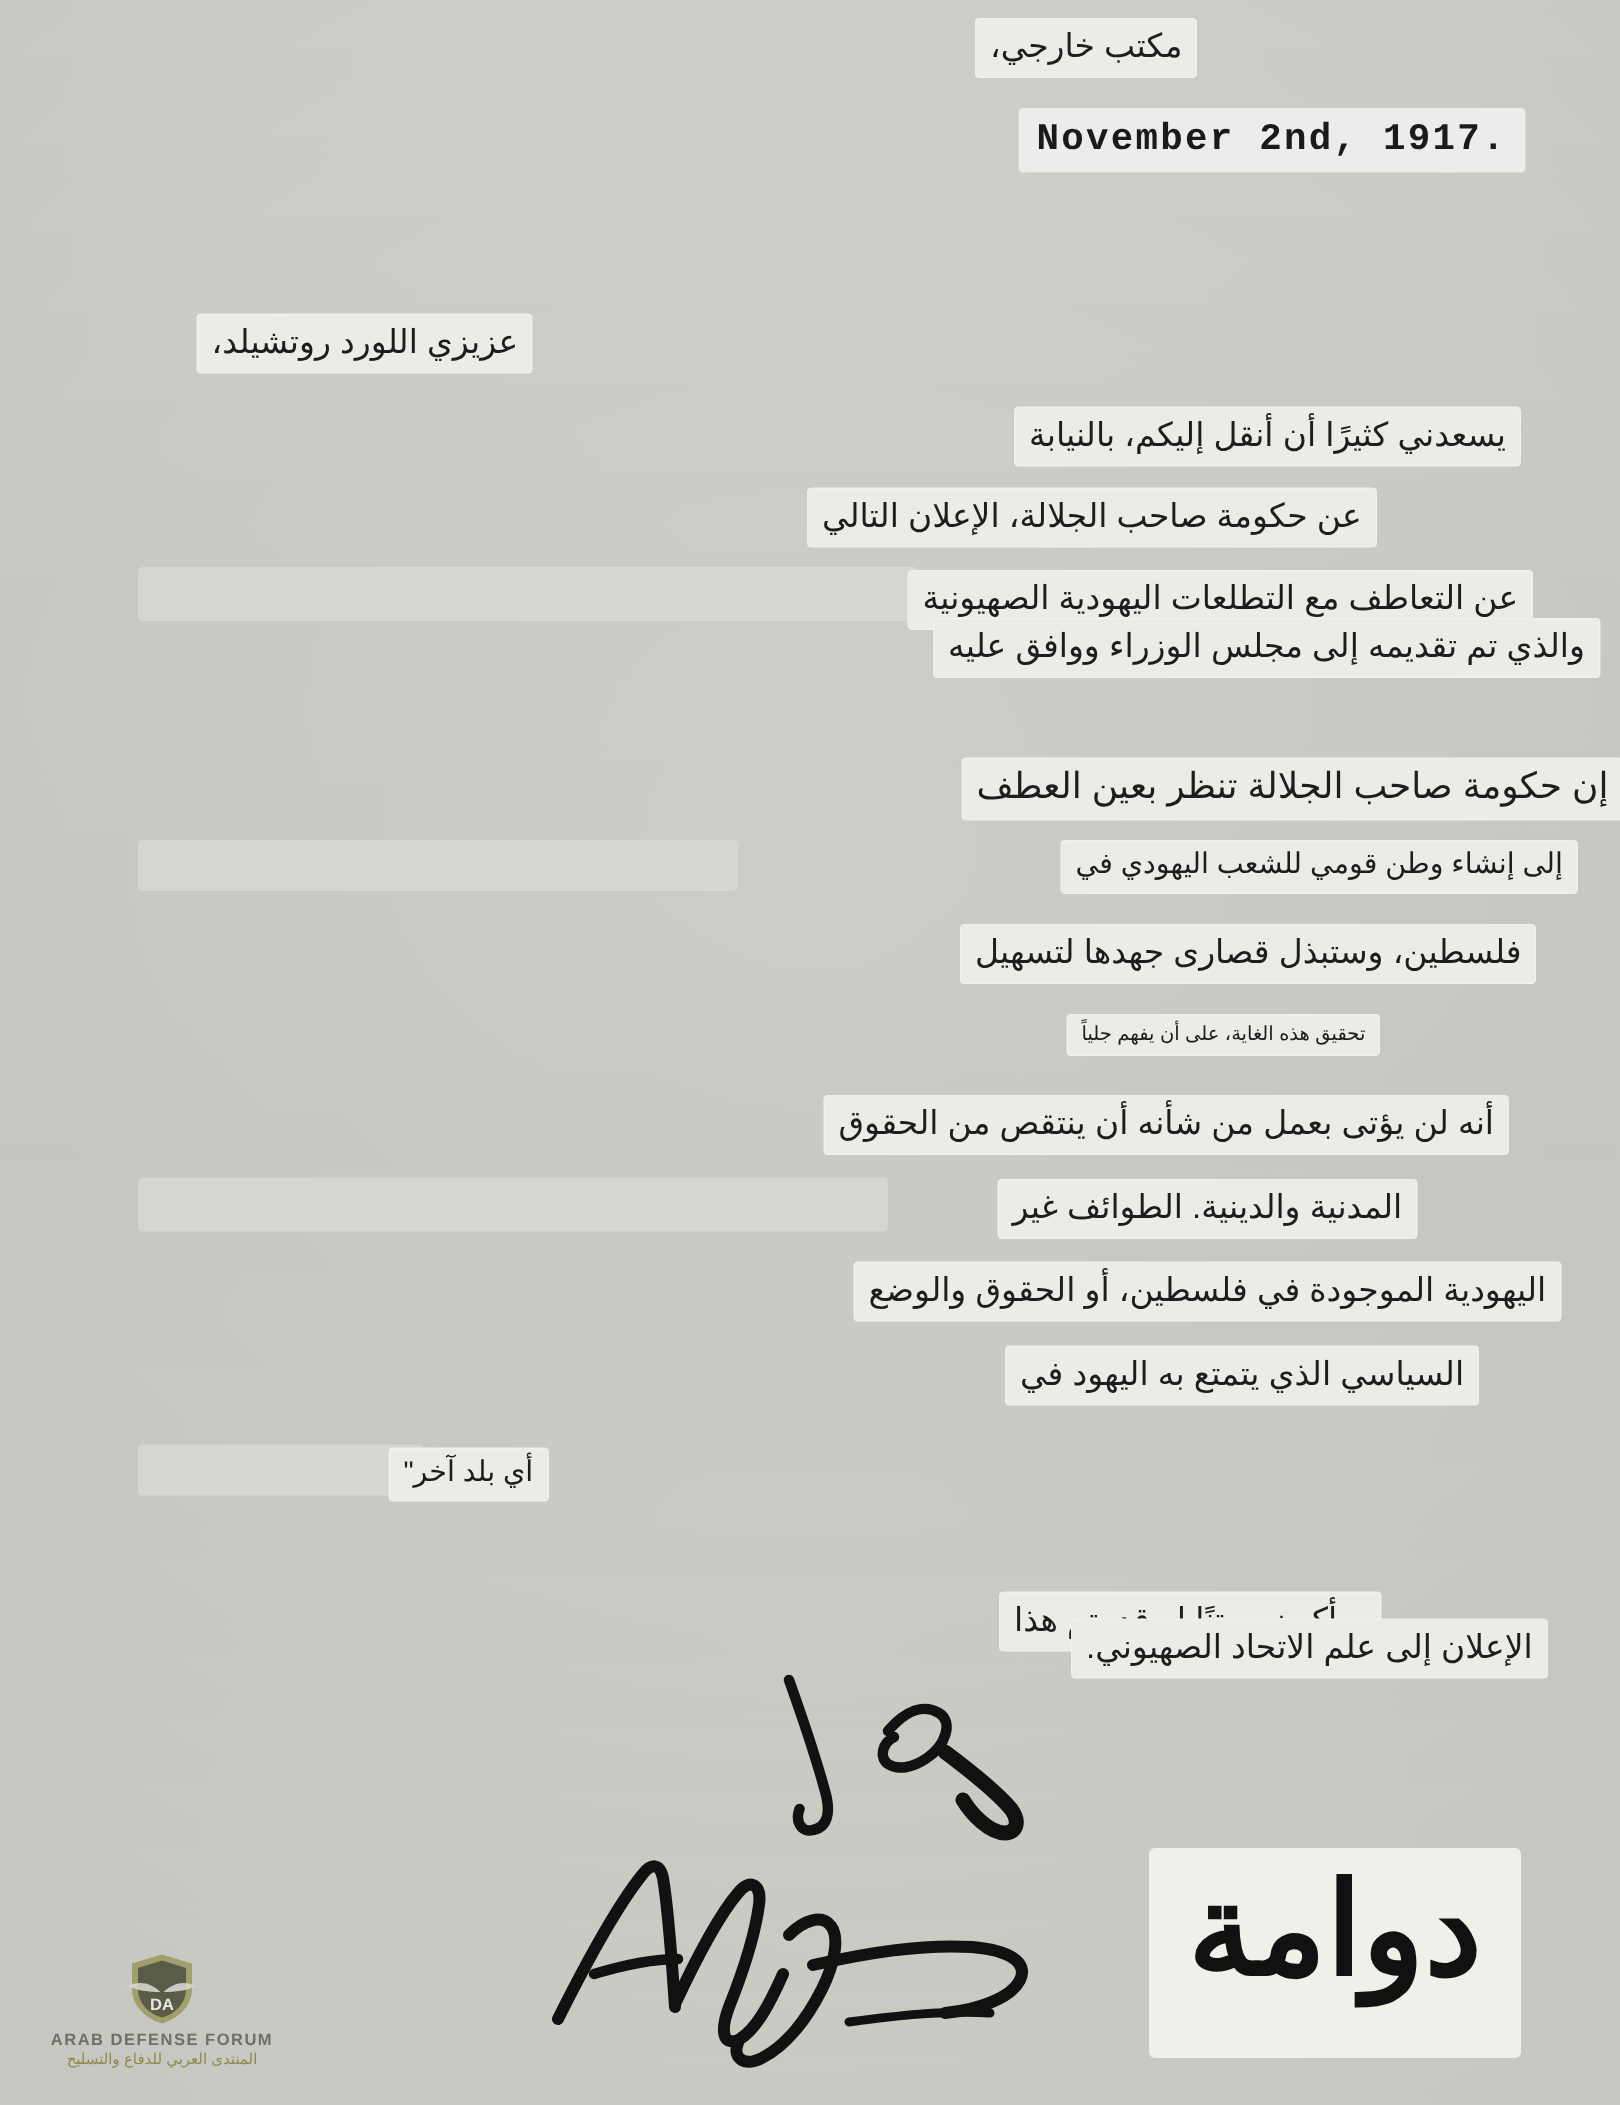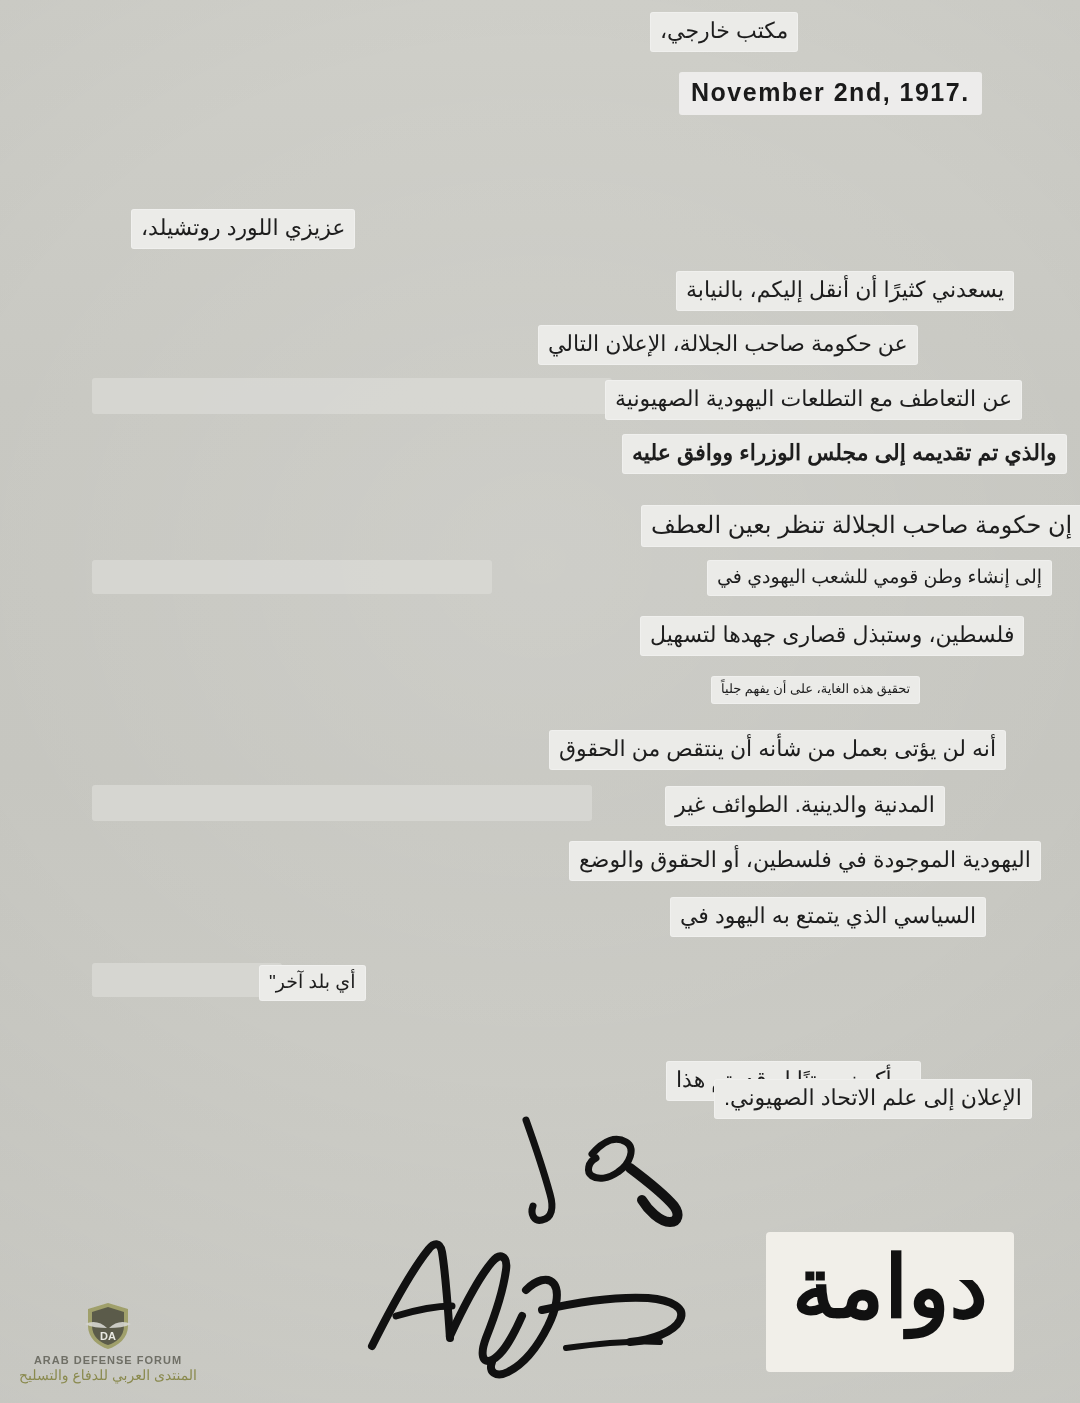--- a/index.html
+++ b/index.html
@@ -51,21 +51,21 @@
     background: #d8d8d4;
     border-radius: 3px;
     opacity: 0.85;
   }
 
   
   .typed {
     position: absolute;
     background: #edeceb;
     color: #1a1a1a;
-    font-family: Liberation Sans, sans-serif;
+    font-family: Liberation Mono, monospace;
     font-size: 25px;
     font-weight: 700;
     letter-spacing: 1.5px;
     padding: 6px 12px 8px 12px;
     border-radius: 3px;
     white-space: nowrap;
   }
 
   
   .stamp-word {
@@ -107,21 +107,21 @@
     margin: 0 auto 2px auto;
     position: relative;
   }
   #watermark .wm-title {
     font-size: 11px;
     font-weight: 700;
     letter-spacing: 1px;
     color: #6f6f66;
   }
   #watermark .wm-sub {
-    font-size: 14px;
+    font-size: 10px;
     color: #8a8a4e;
     direction: rtl;
     margin-top: 1px;
   }
 </style>
 </head>
 <body>
 
 <div id="paper"></div>
 
@@ -132,21 +132,21 @@
 
 <div class="chip" style="left:650px; top:12px;">مكتب خارجي،</div>
 
 <div class="typed" style="left:679px; top:72px;">November 2nd, 1917.</div>
 
 <div class="chip" style="left:131px; top:209px;">عزيزي اللورد روتشيلد،</div>
 
 <div class="chip" style="left:676px; top:271px;">يسعدني كثيرًا أن أنقل إليكم، بالنيابة</div>
 <div class="chip" style="left:538px; top:325px;">عن حكومة صاحب الجلالة، الإعلان التالي</div>
 <div class="chip" style="left:605px; top:380px;">عن التعاطف مع التطلعات اليهودية الصهيونية</div>
-<div class="chip" style="left:622px; top:434px;font-weight:bold;">والذي تم تقديمه إلى مجلس الوزراء ووافق عليه</div>
+<div class="chip" style="left:622px; top:412px;">والذي تم تقديمه إلى مجلس الوزراء ووافق عليه</div>
 
 <div class="chip" style="left:641px; top:505px; font-size:24px;">إن حكومة صاحب الجلالة تنظر بعين العطف</div>
 <div class="chip" style="left:707px; top:560px; font-size:19px;">إلى إنشاء وطن قومي للشعب اليهودي في</div>
 <div class="chip" style="left:640px; top:616px;">فلسطين، وستبذل قصارى جهدها لتسهيل</div>
 <div class="chip" style="left:711px; top:676px; font-size:13px;">تحقيق هذه الغاية، على أن يفهم جلياً</div>
 <div class="chip" style="left:549px; top:730px;">أنه لن يؤتى بعمل من شأنه أن ينتقص من الحقوق</div>
 <div class="chip" style="left:665px; top:786px;">المدنية والدينية. الطوائف غير</div>
 <div class="chip" style="left:569px; top:841px;">اليهودية الموجودة في فلسطين، أو الحقوق والوضع</div>
 <div class="chip" style="left:670px; top:897px;">السياسي الذي يتمتع به اليهود في</div>
 <div class="chip" style="left:259px; top:965px; font-size:19px;">أي بلد آخر"</div>

